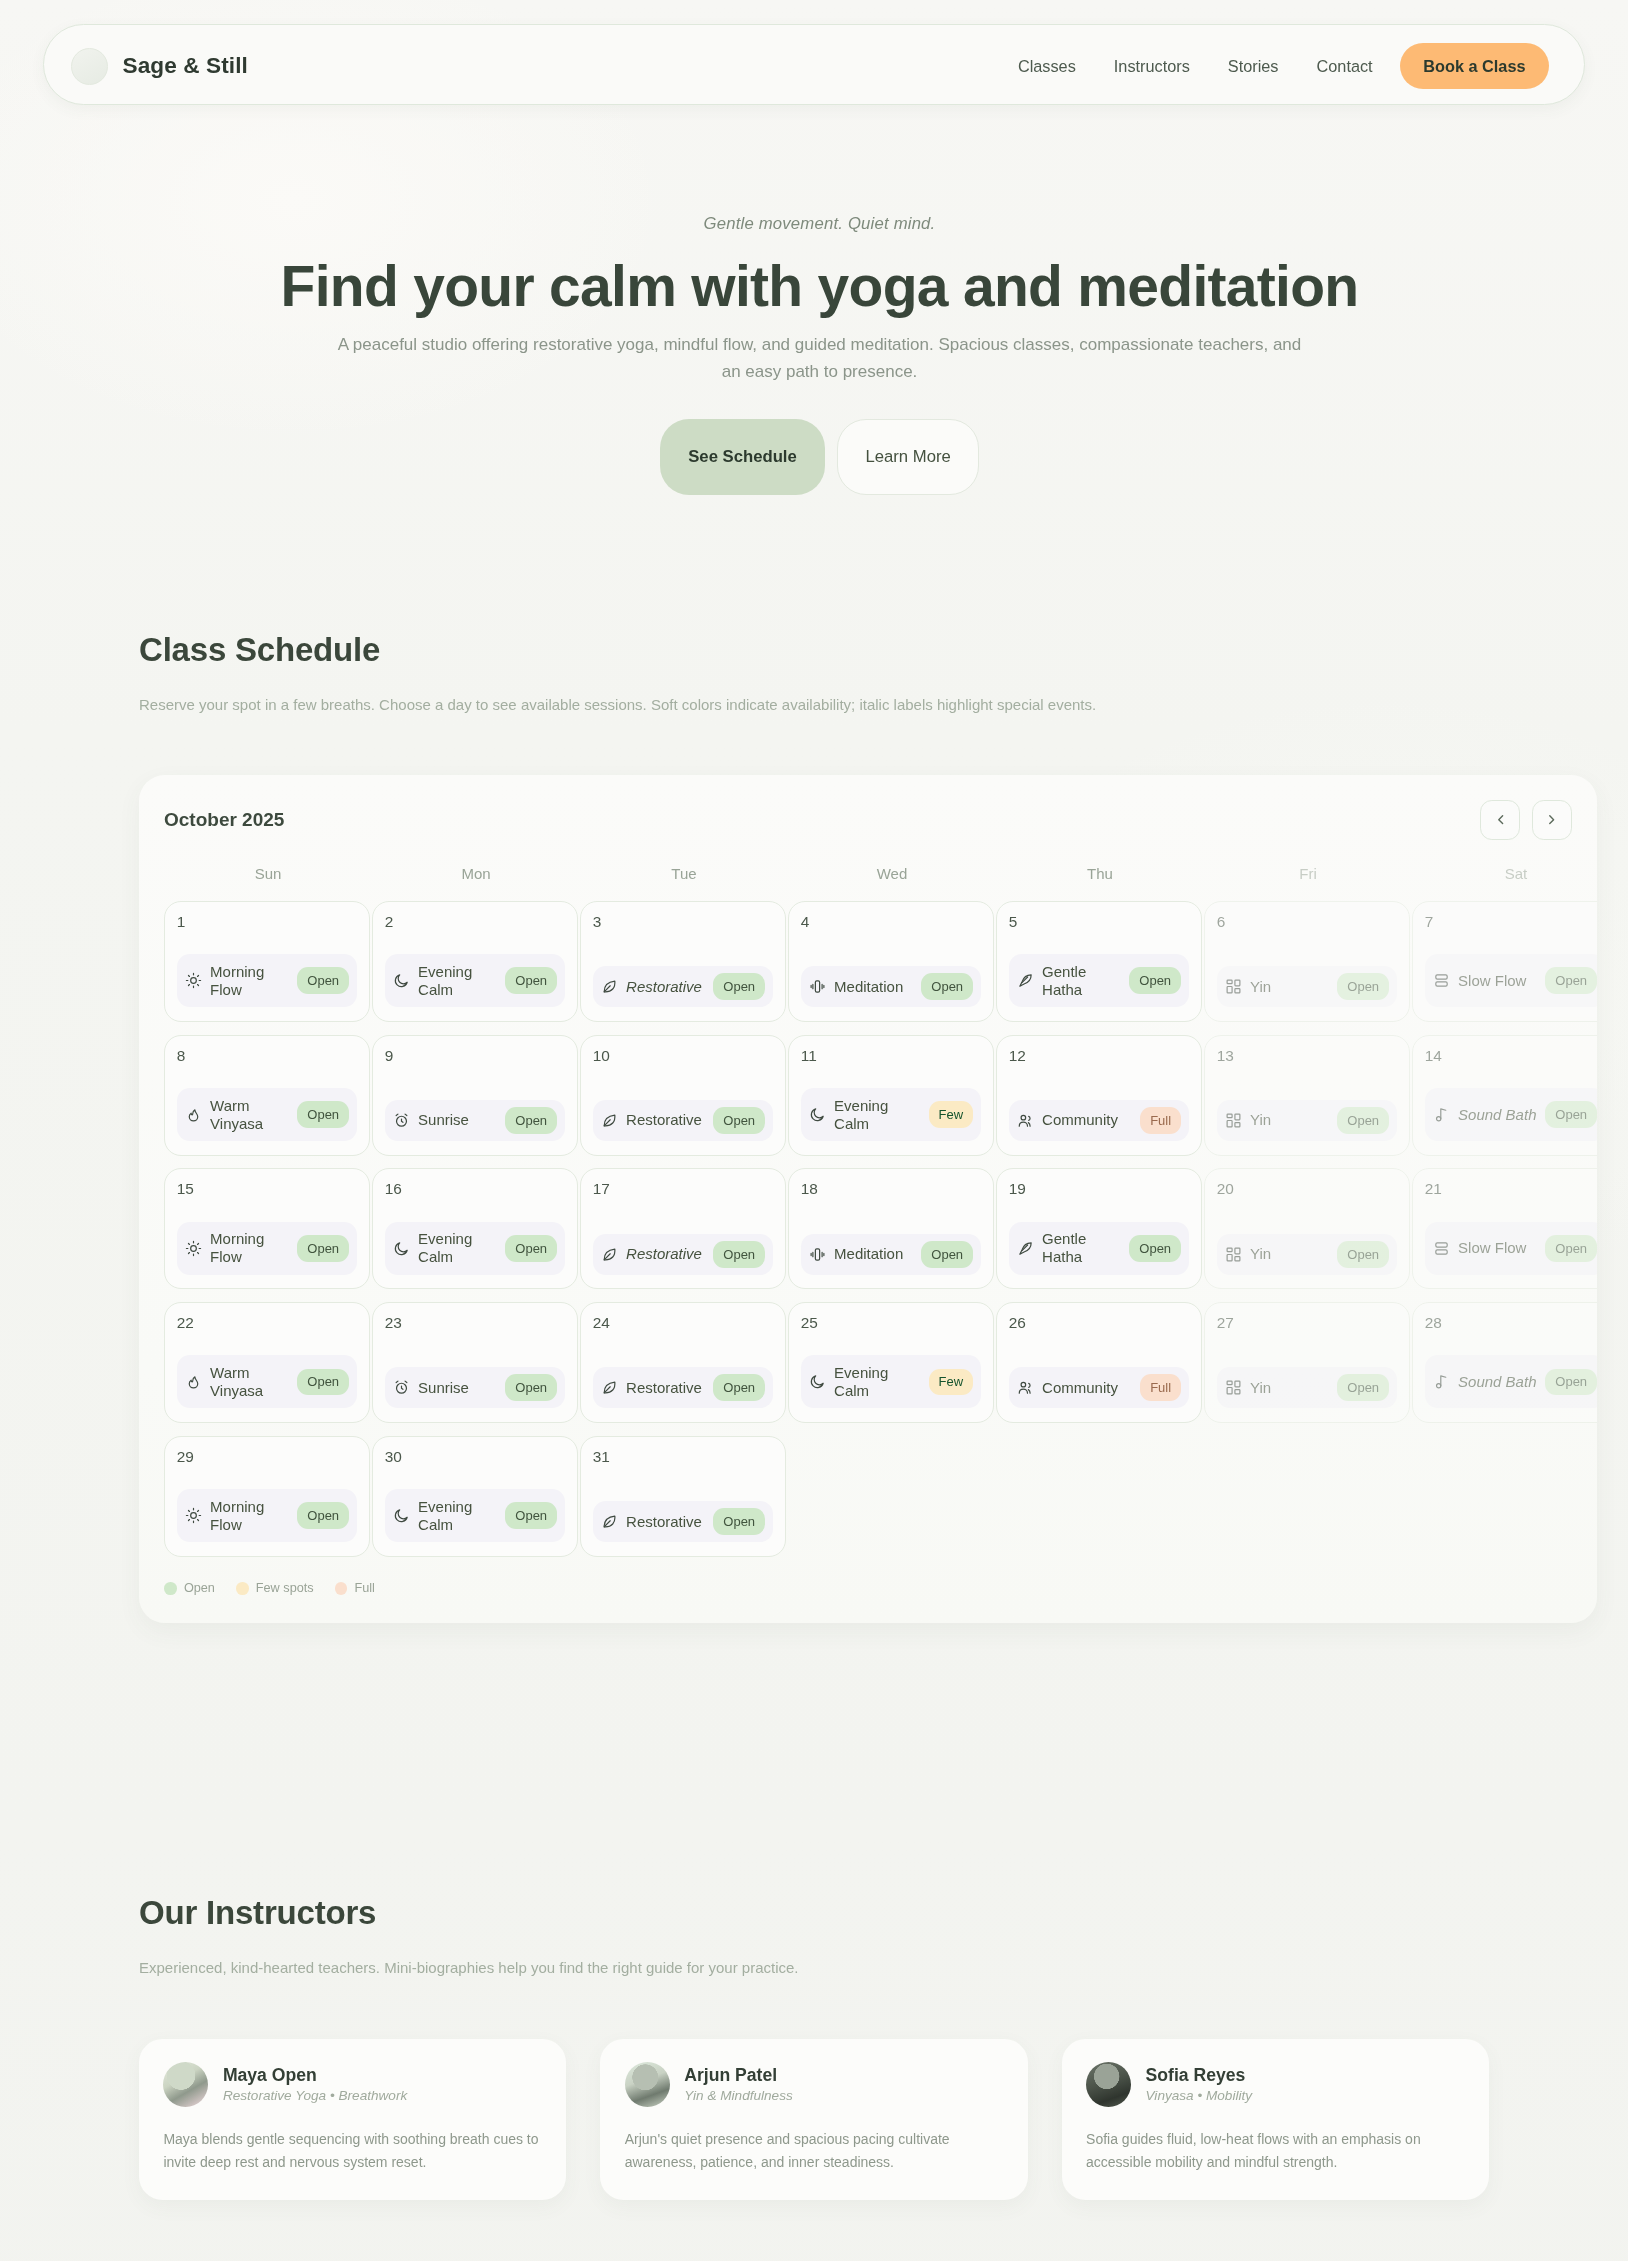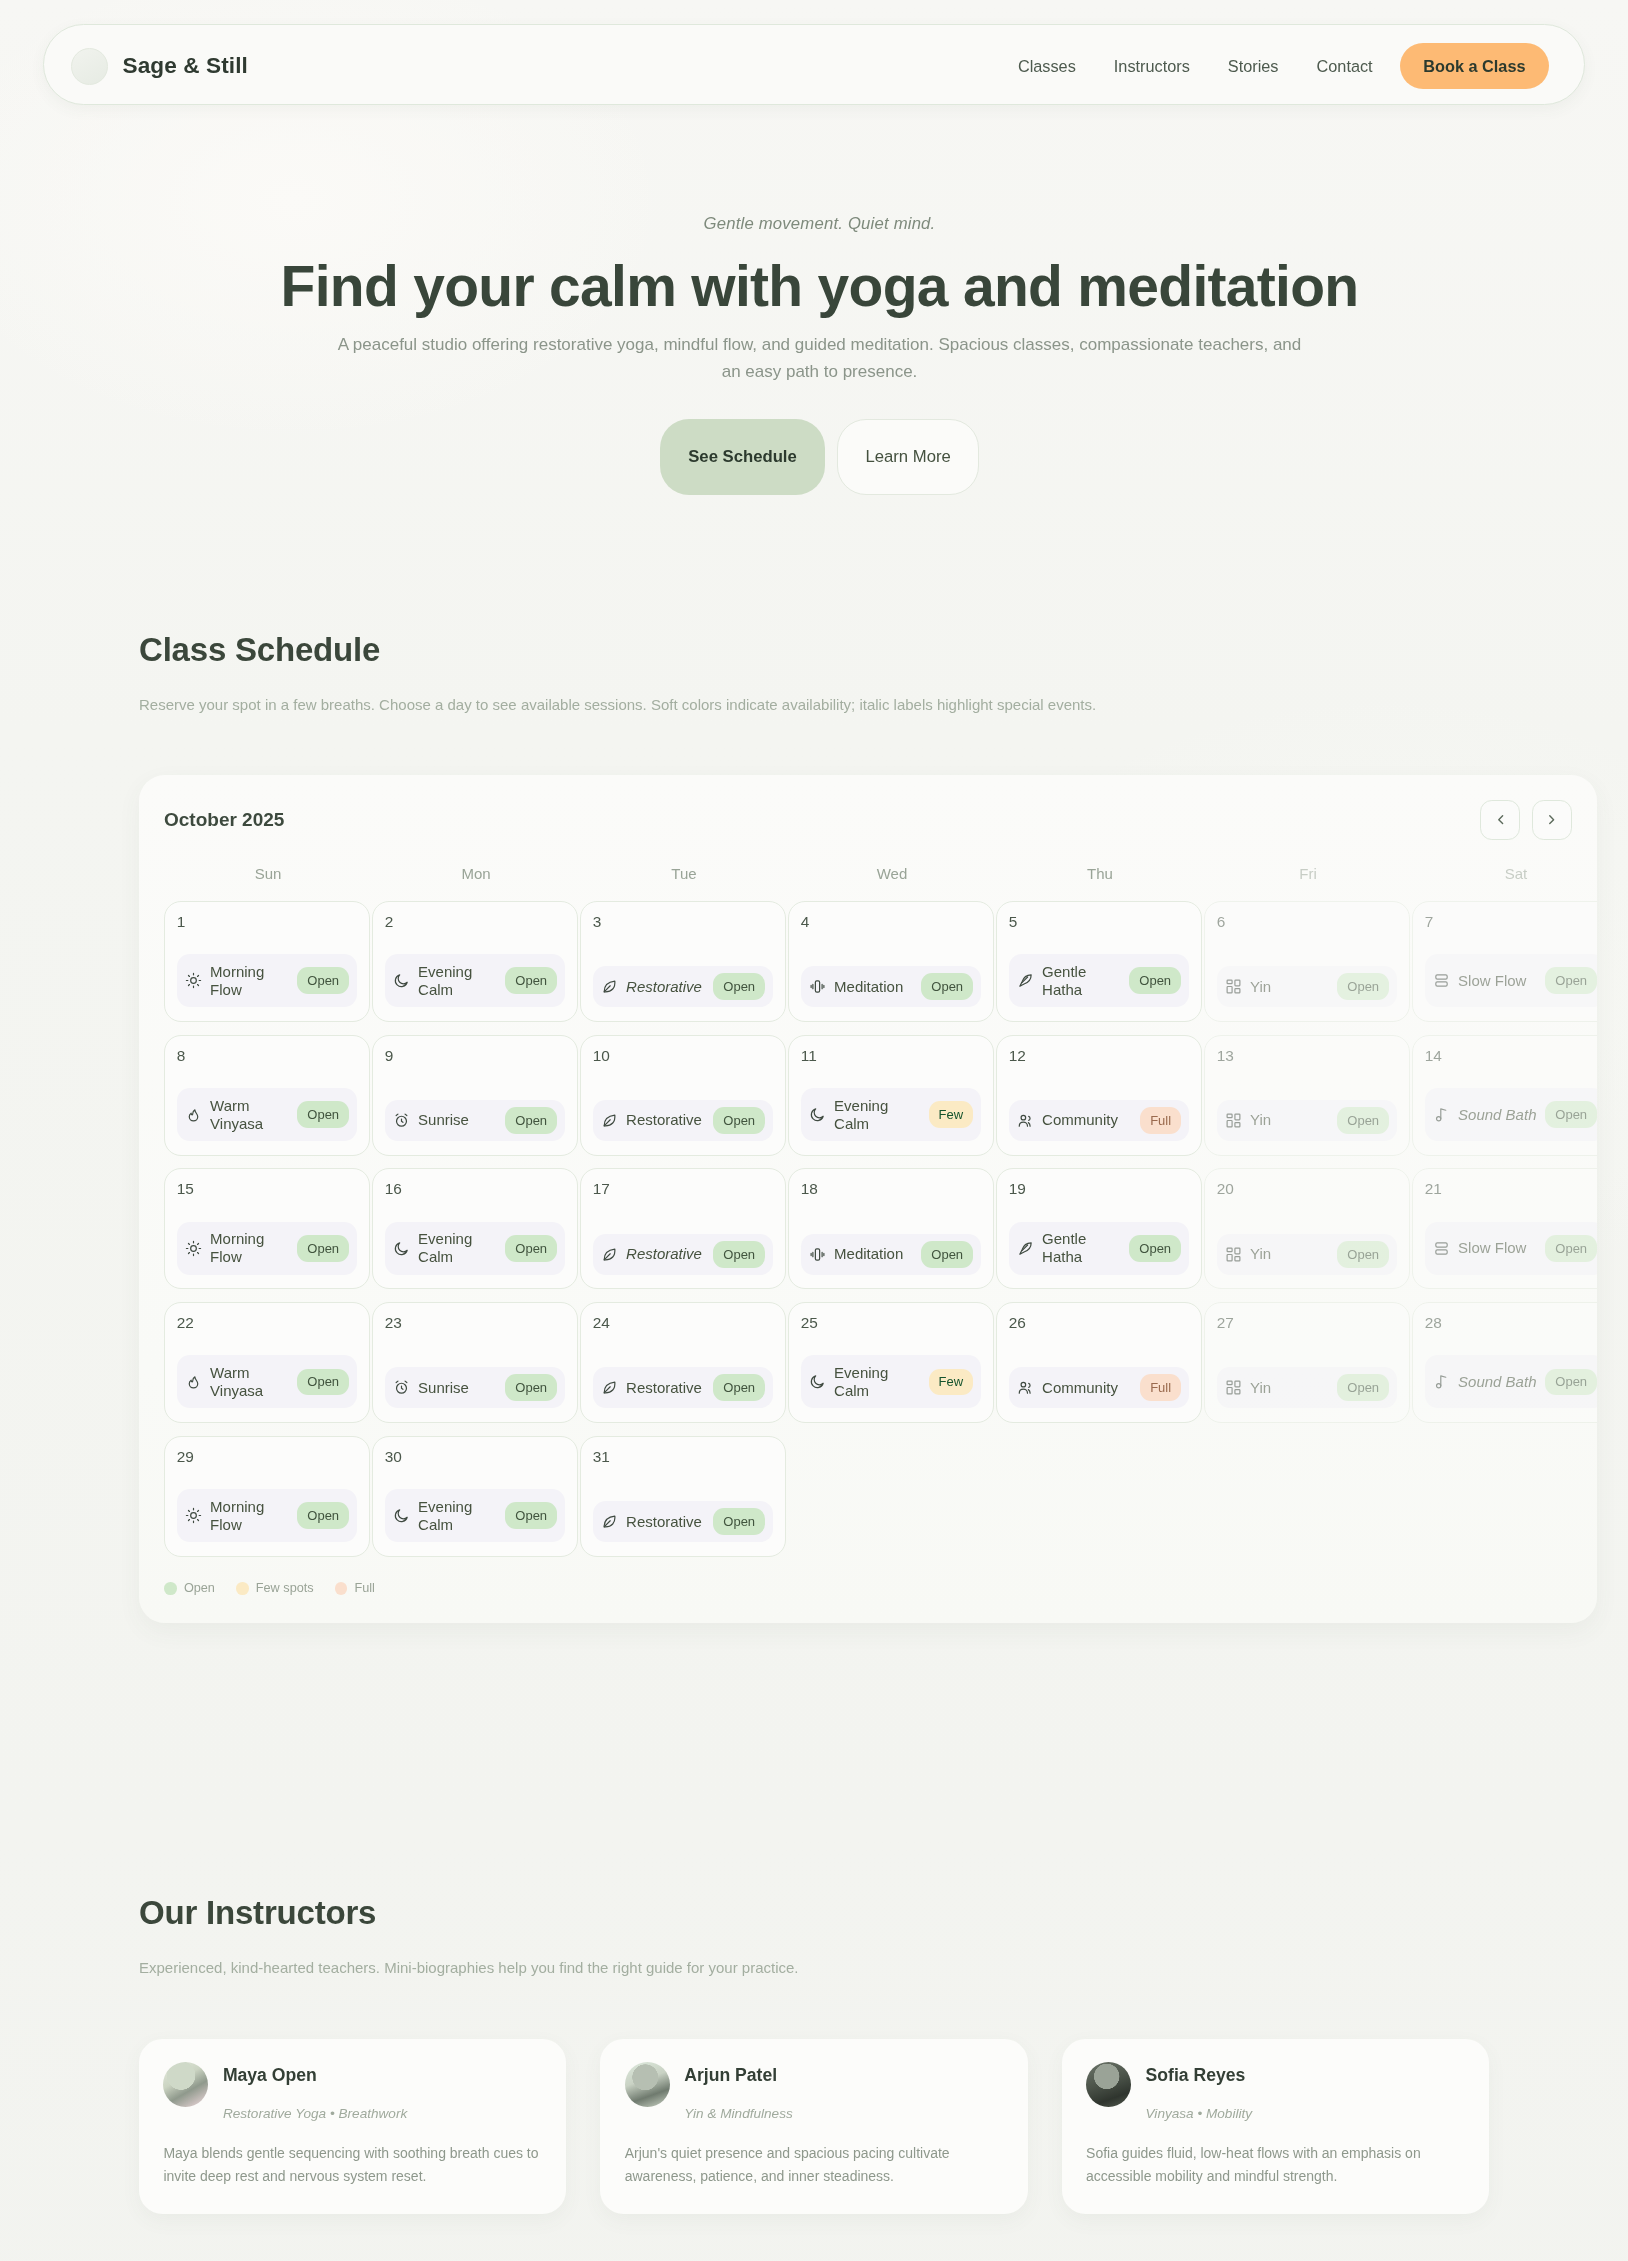--- a/index.html
+++ b/index.html
@@ -132,21 +132,21 @@
     background:#fcfcfa;border-radius:23.5px;padding:23.5px 24.4px 26px 24.4px;
     box-shadow:0 6.3px 20px rgba(80,94,80,.05);
   }
   .ihead{display:flex;gap:14.5px;align-items:flex-start;}
   .avatar{
     width:45px;height:45px;border-radius:50%;flex:none;overflow:hidden;
     background:#dfe6da;position:relative;
   }
   .imeta{padding-top:2.7px;}
   .iname{font-size:17.6px;font-weight:700;color:#333f35;}
-  .irole{font-size:13.6px;font-style:italic;color:#a0aa9d;margin-top:20px;}
+  .irole{font-size:13.6px;font-style:italic;color:#a0aa9d;margin-top:2px;}
   .ibio{margin-top:21px;font-size:14px;line-height:1.62;color:#8e988c;}
 </style>
 </head>
 <body>
 
 <div class="page">
 
   <div class="navwrap">
     <div class="nav">
       <div class="brandgroup">

